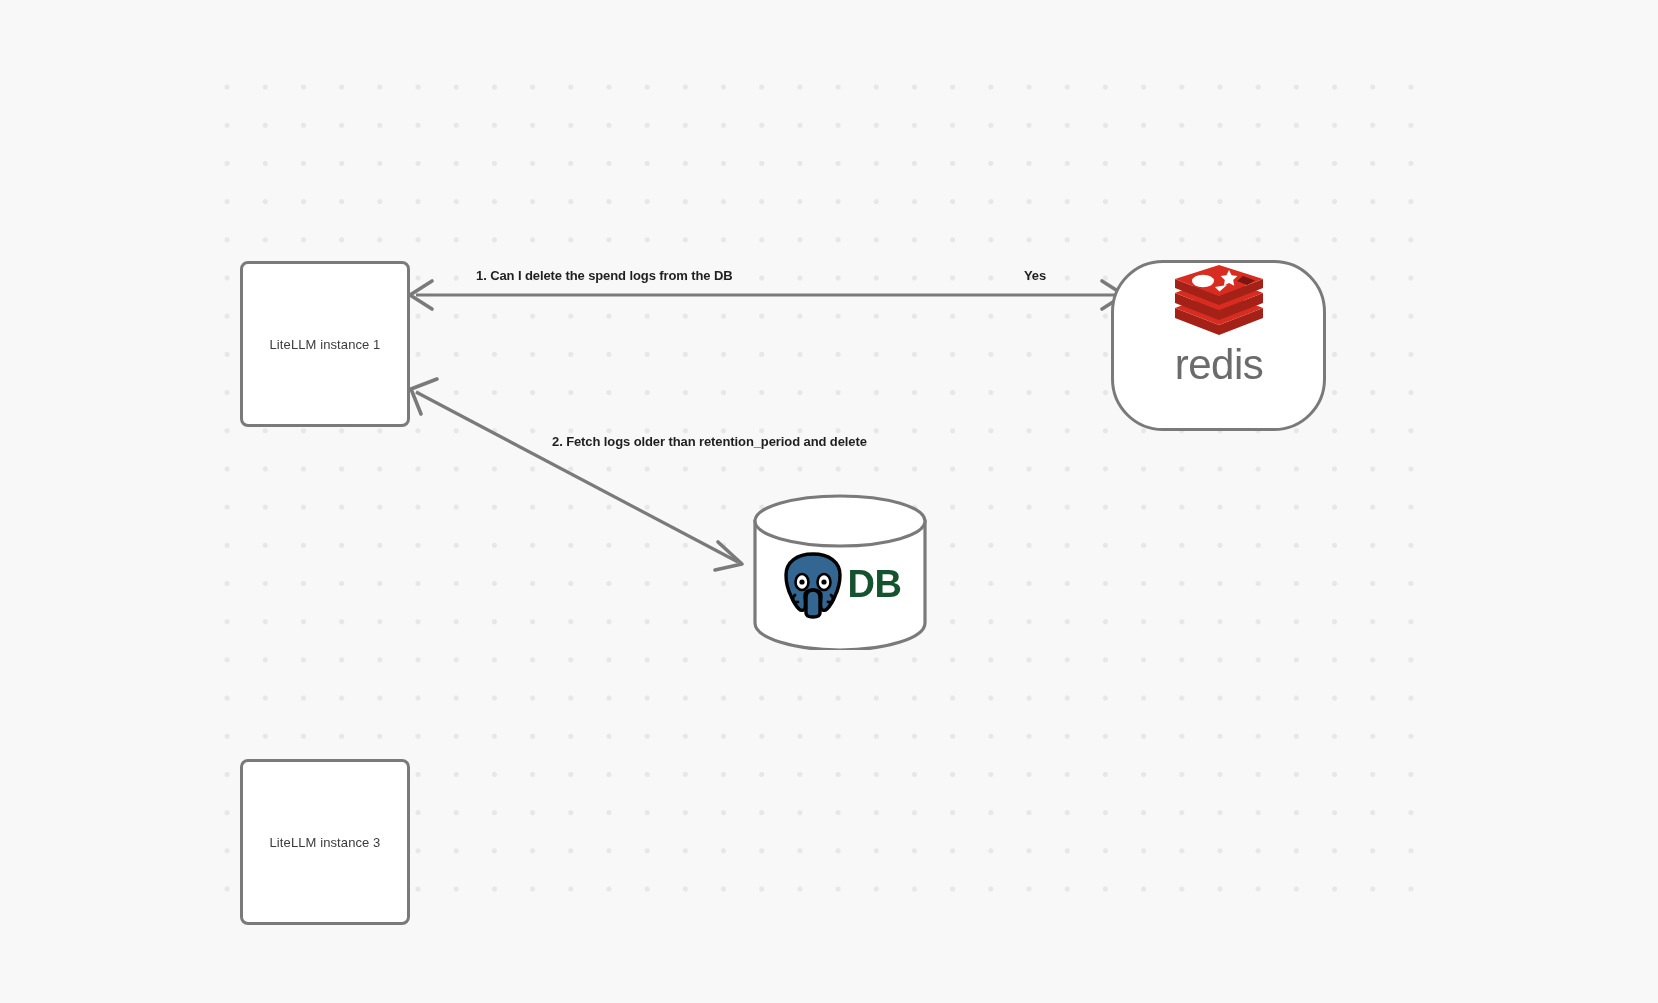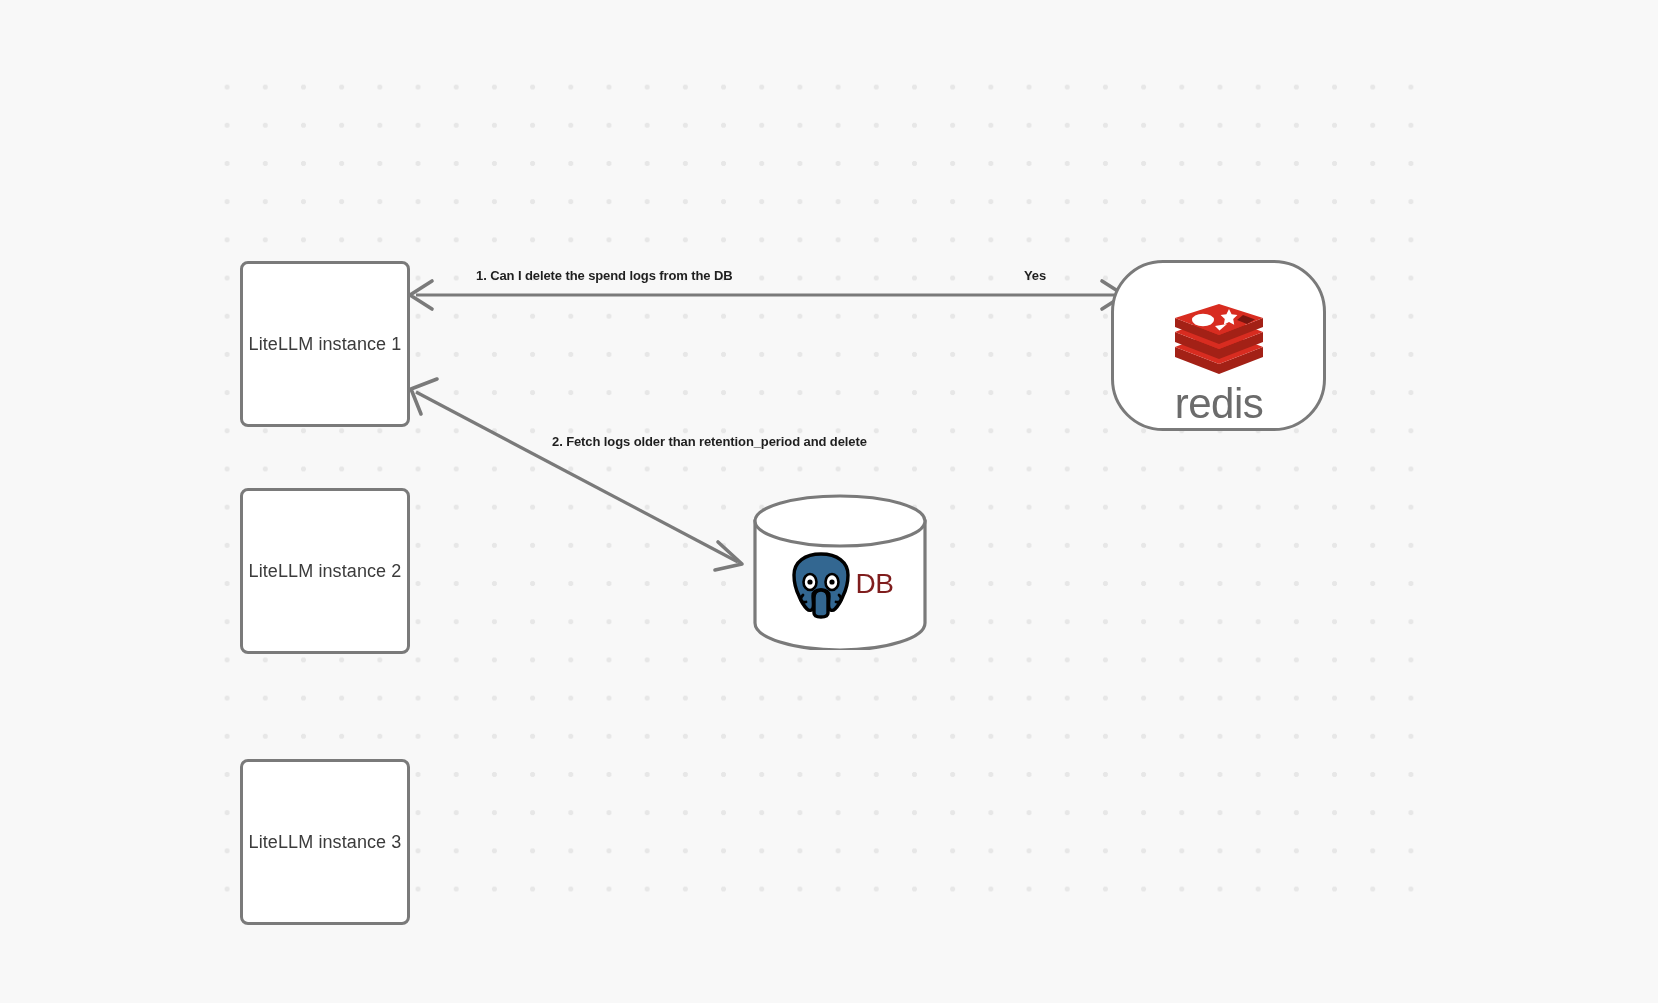--- a/index.html
+++ b/index.html
@@ -57,21 +57,21 @@
   .llm-box {
     width: 170px;
     height: 166px;
     border: 3px solid #7a7a7a;
     border-radius: 8px;
     display: flex;
     align-items: center;
     justify-content: center;
   }
   .llm-box .llm-label {
-    font-size: 18px;
+    font-size: 13px;
     color: #3b3b3b;
     font-weight: 400;
     letter-spacing: 0.1px;
     white-space: nowrap;
   }
 
   #node-llm-1 { left: 240px; top: 261px; }
   #node-llm-2 { left: 240px; top: 488px; }
   #node-llm-3 { left: 240px; top: 715px; margin-top: 44px; }
 
@@ -79,21 +79,21 @@
   #node-redis {
     left: 1111px;
     top: 260px;
     width: 215px;
     height: 171px;
     border: 3px solid #7a7a7a;
     border-radius: 52px;
     display: flex;
     flex-direction: column;
     align-items: center;
-    justify-content: flex-end;
+    justify-content: flex-start;
     gap: 2px;
   }
   .redis-mark { display: block; }
   .redis-wordmark { display: block; margin-top: -2px; }
 
   
   #node-db {
     left: 752px;
     top: 494px;
     width: 176px;
@@ -106,23 +106,23 @@
     left: 0;
     top: 30px;
     width: 176px;
     height: 120px;
     display: flex;
     align-items: center;
     justify-content: center;
     gap: 1px;
   }
   .db-text {
-    font-size: 28px;
-    color: #7f1d1d;
-    font-weight: 400;
+    font-size: 38px;
+    color: #14532d;
+    font-weight: 700;
     letter-spacing: -0.5px;
     line-height: 1;
   }
 
   
   .edge-label {
     position: absolute;
     font-size: 13px;
     font-weight: 700;
     color: #1f1f1f;
@@ -162,23 +162,20 @@
   <div class="edge-label" id="label-step1">1.  Can I delete the spend logs from the DB</div>
 
   <div class="edge-label" id="label-yes">Yes</div>
 
   <div class="edge-label" id="label-step2">2.  Fetch logs older than retention_period and delete</div>
 
   <div class="node llm-box" id="node-llm-1">
     <span class="llm-label">LiteLLM instance 1</span>
   </div>
 
-  <div class="node llm-box" id="node-llm-2">
-    <span class="llm-label">LiteLLM instance 2</span>
-  </div>
 
   <div class="node llm-box" id="node-llm-3">
     <span class="llm-label">LiteLLM instance 3</span>
   </div>
 
   <div class="node" id="node-redis">
 
     <svg class="redis-mark" width="100" height="80" viewBox="0 0 100 80">
 
       <path d="M50 72 L6 55 L6 45 L50 62 L94 45 L94 55 Z" fill="#a32116"></path>

